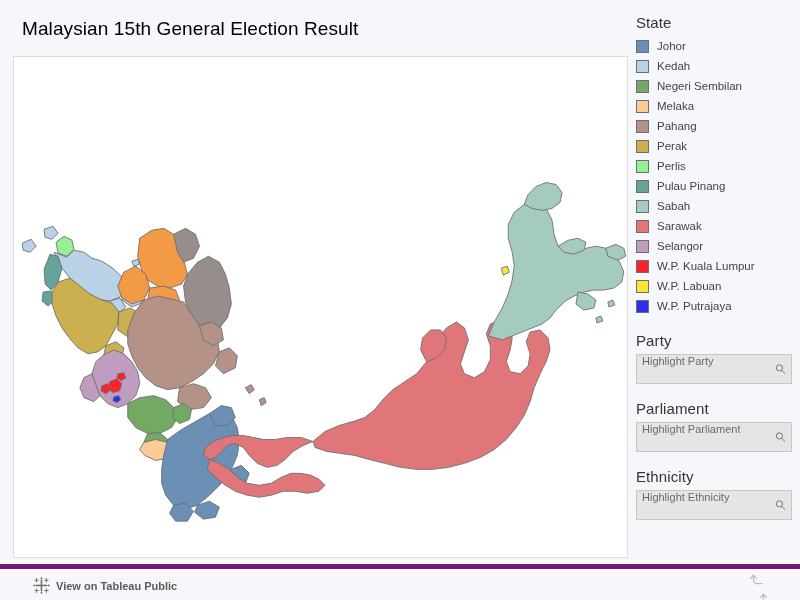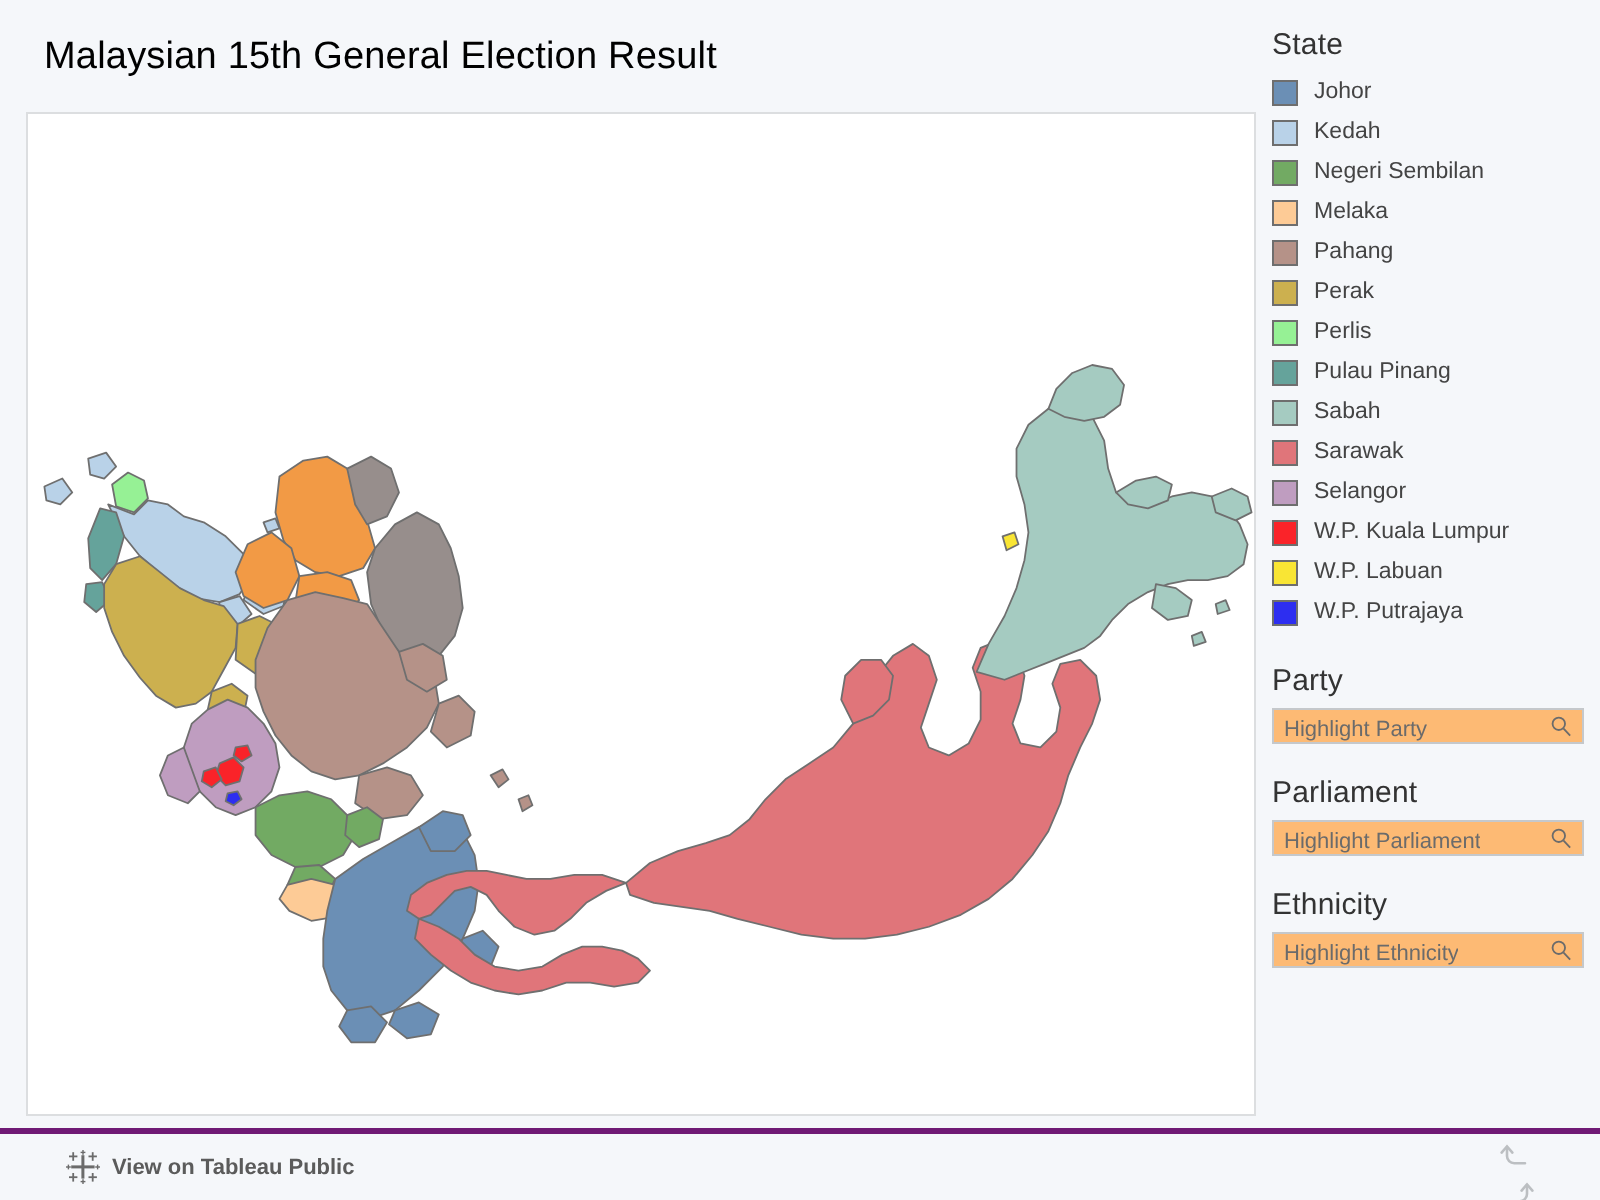--- a/index.html
+++ b/index.html
@@ -62,26 +62,26 @@
   .legend-label{
     font-size:11.5px;
     color:#444;
     white-space:nowrap;
     line-height:13px;
   }
   
   .filter-group{margin-top:16px;}
   .filter-box{
     position:relative;
-    height:18px;
-    background:#fdba74;
+    height:30px;
+    background:#e5e5e5;
     border:1px solid #c5c8cb;
     box-sizing:border-box;
     display:flex;
-    align-items:flex-end;
+    align-items:flex-start;
   }
   .filter-placeholder{
     font-size:11px;
     color:#6b6b6b;
     padding-left:5px;
     white-space:nowrap;
     overflow:hidden;
   }
   .search-glyph{
     position:absolute;
@@ -89,21 +89,21 @@
     transform:translateY(-50%);
     width:11px;height:11px;
     color:#6b6b6b;
   }
   .search-glyph svg{display:block;}
   
   #bottom-bar{
     position:absolute;
     left:0;bottom:0;
     width:800px;height:36px;
-    border-top:3px solid #701a75;
+    border-top:5px solid #701a75;
     box-sizing:border-box;
   }
   #tableau-link{
     position:absolute;
     left:33px;top:8px;
     display:flex;align-items:center;
     cursor:pointer;
   }
   #tableau-link .logo{width:17px;height:17px;margin-right:6px;}
   #tableau-link .logo svg{display:block;}

